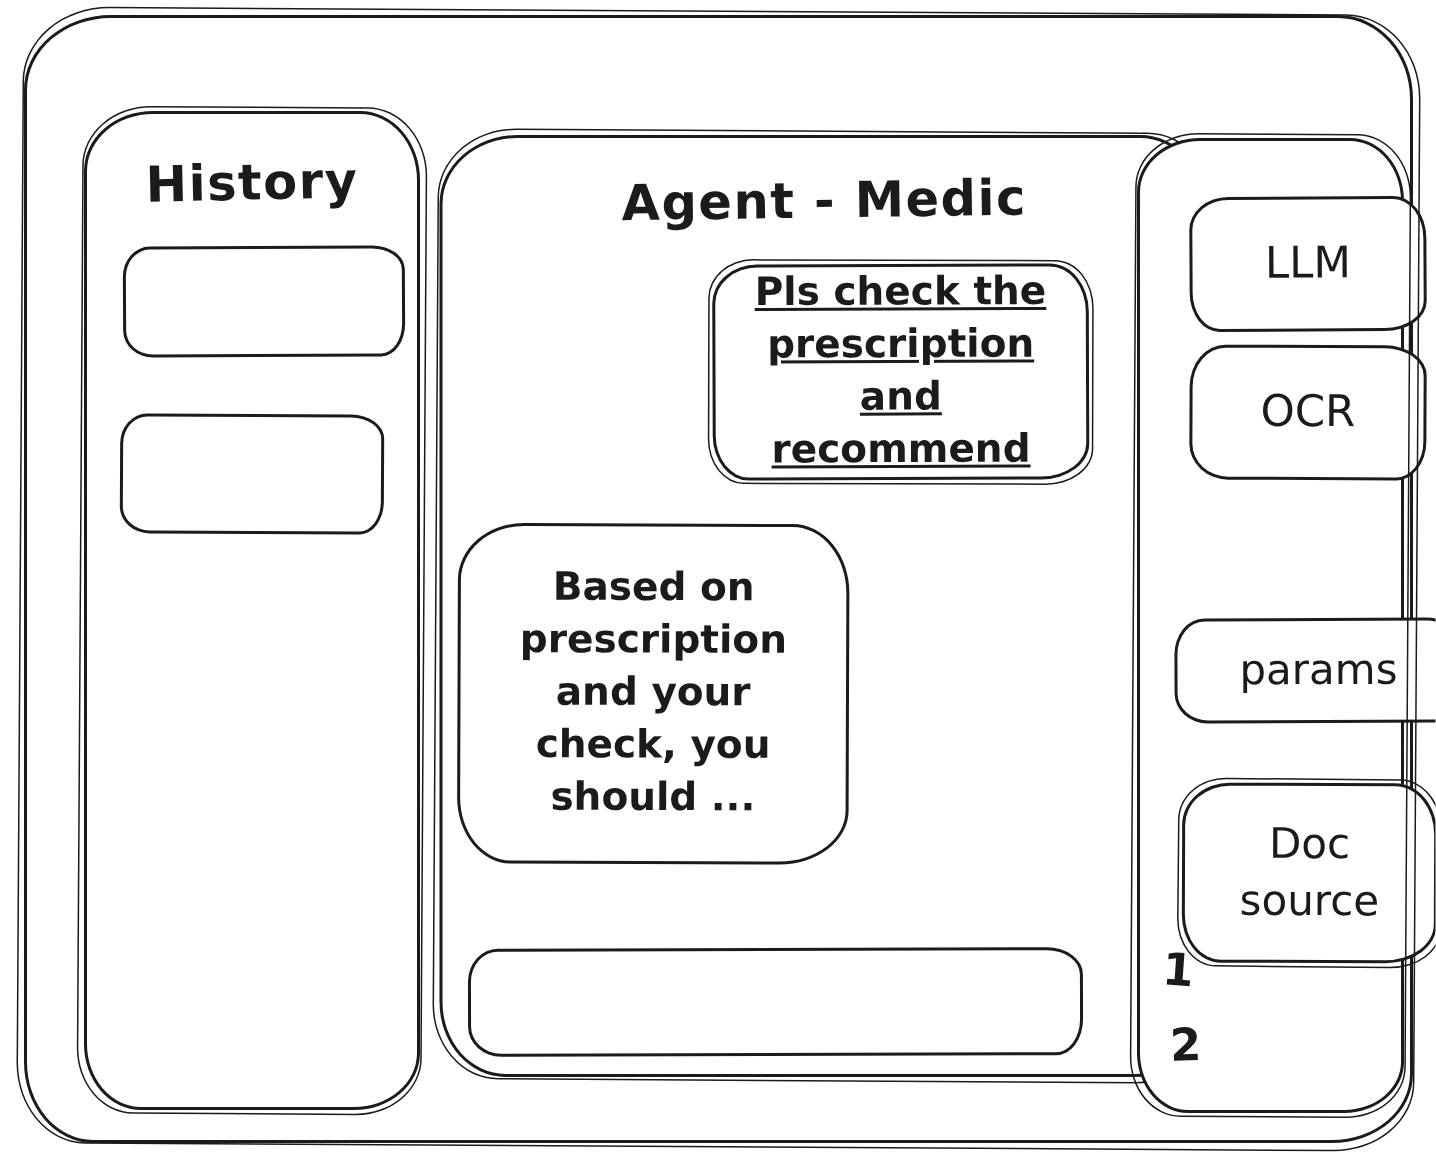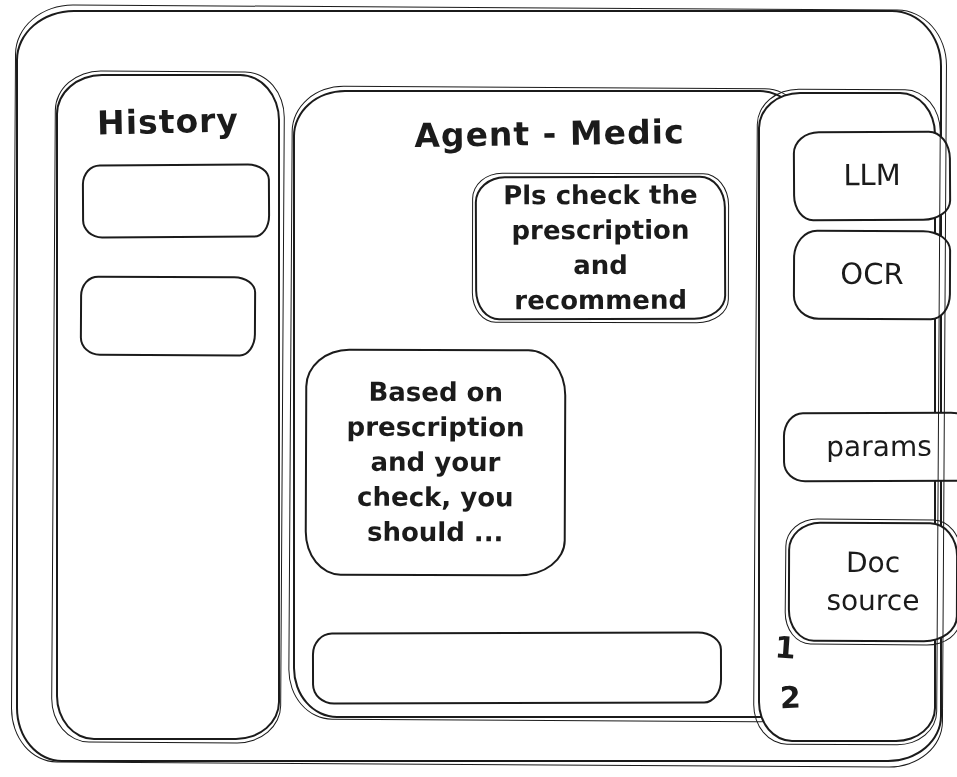--- a/index.html
+++ b/index.html
@@ -69,20 +69,21 @@
     display:flex;align-items:center;justify-content:center;
     text-align:center;
     font-size:26px;font-weight:700;
     line-height:1.35;
     padding:10px 14px;
   }
   .bubble-user{
     left:180px;top:84px;width:251px;height:144px;
     border-radius:30px 26px 32px 24px / 26px 32px 24px 30px;
     transform:rotate(-.2deg);
+    text-decoration:underline;
   }
   .bubble-assistant{
     left:10px;top:257px;width:261px;height:227px;
     border-radius:44px 38px 46px 36px / 38px 46px 36px 44px;
     transform:rotate(.2deg);
   }
   .composer{
     position:absolute;
     left:17px;top:540px;width:410px;height:72px;
     border:2.6px solid var(--ink);

